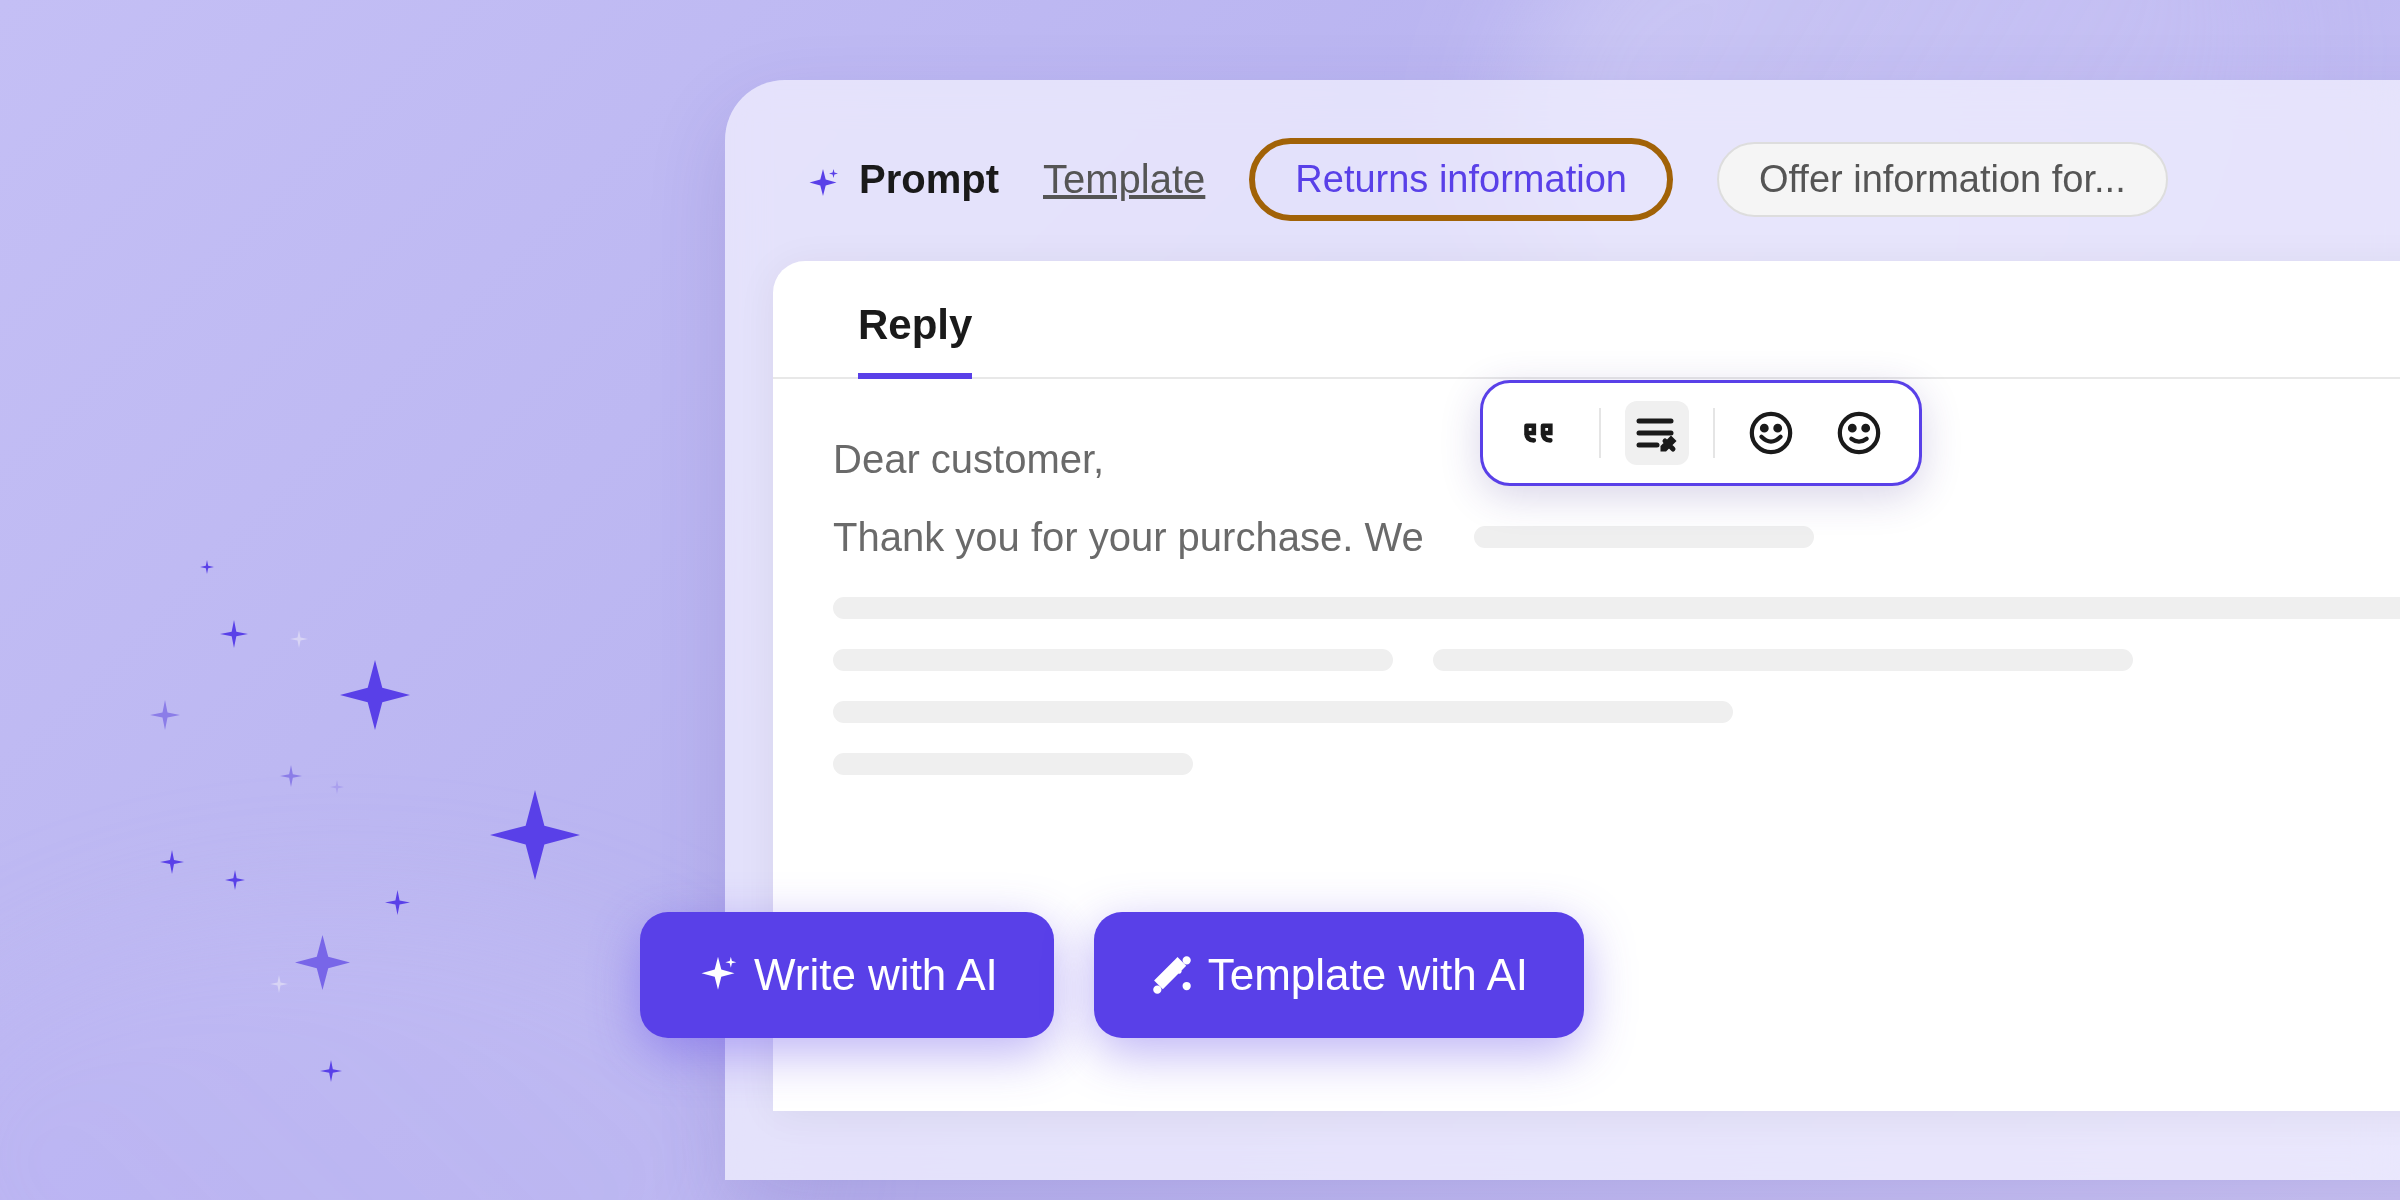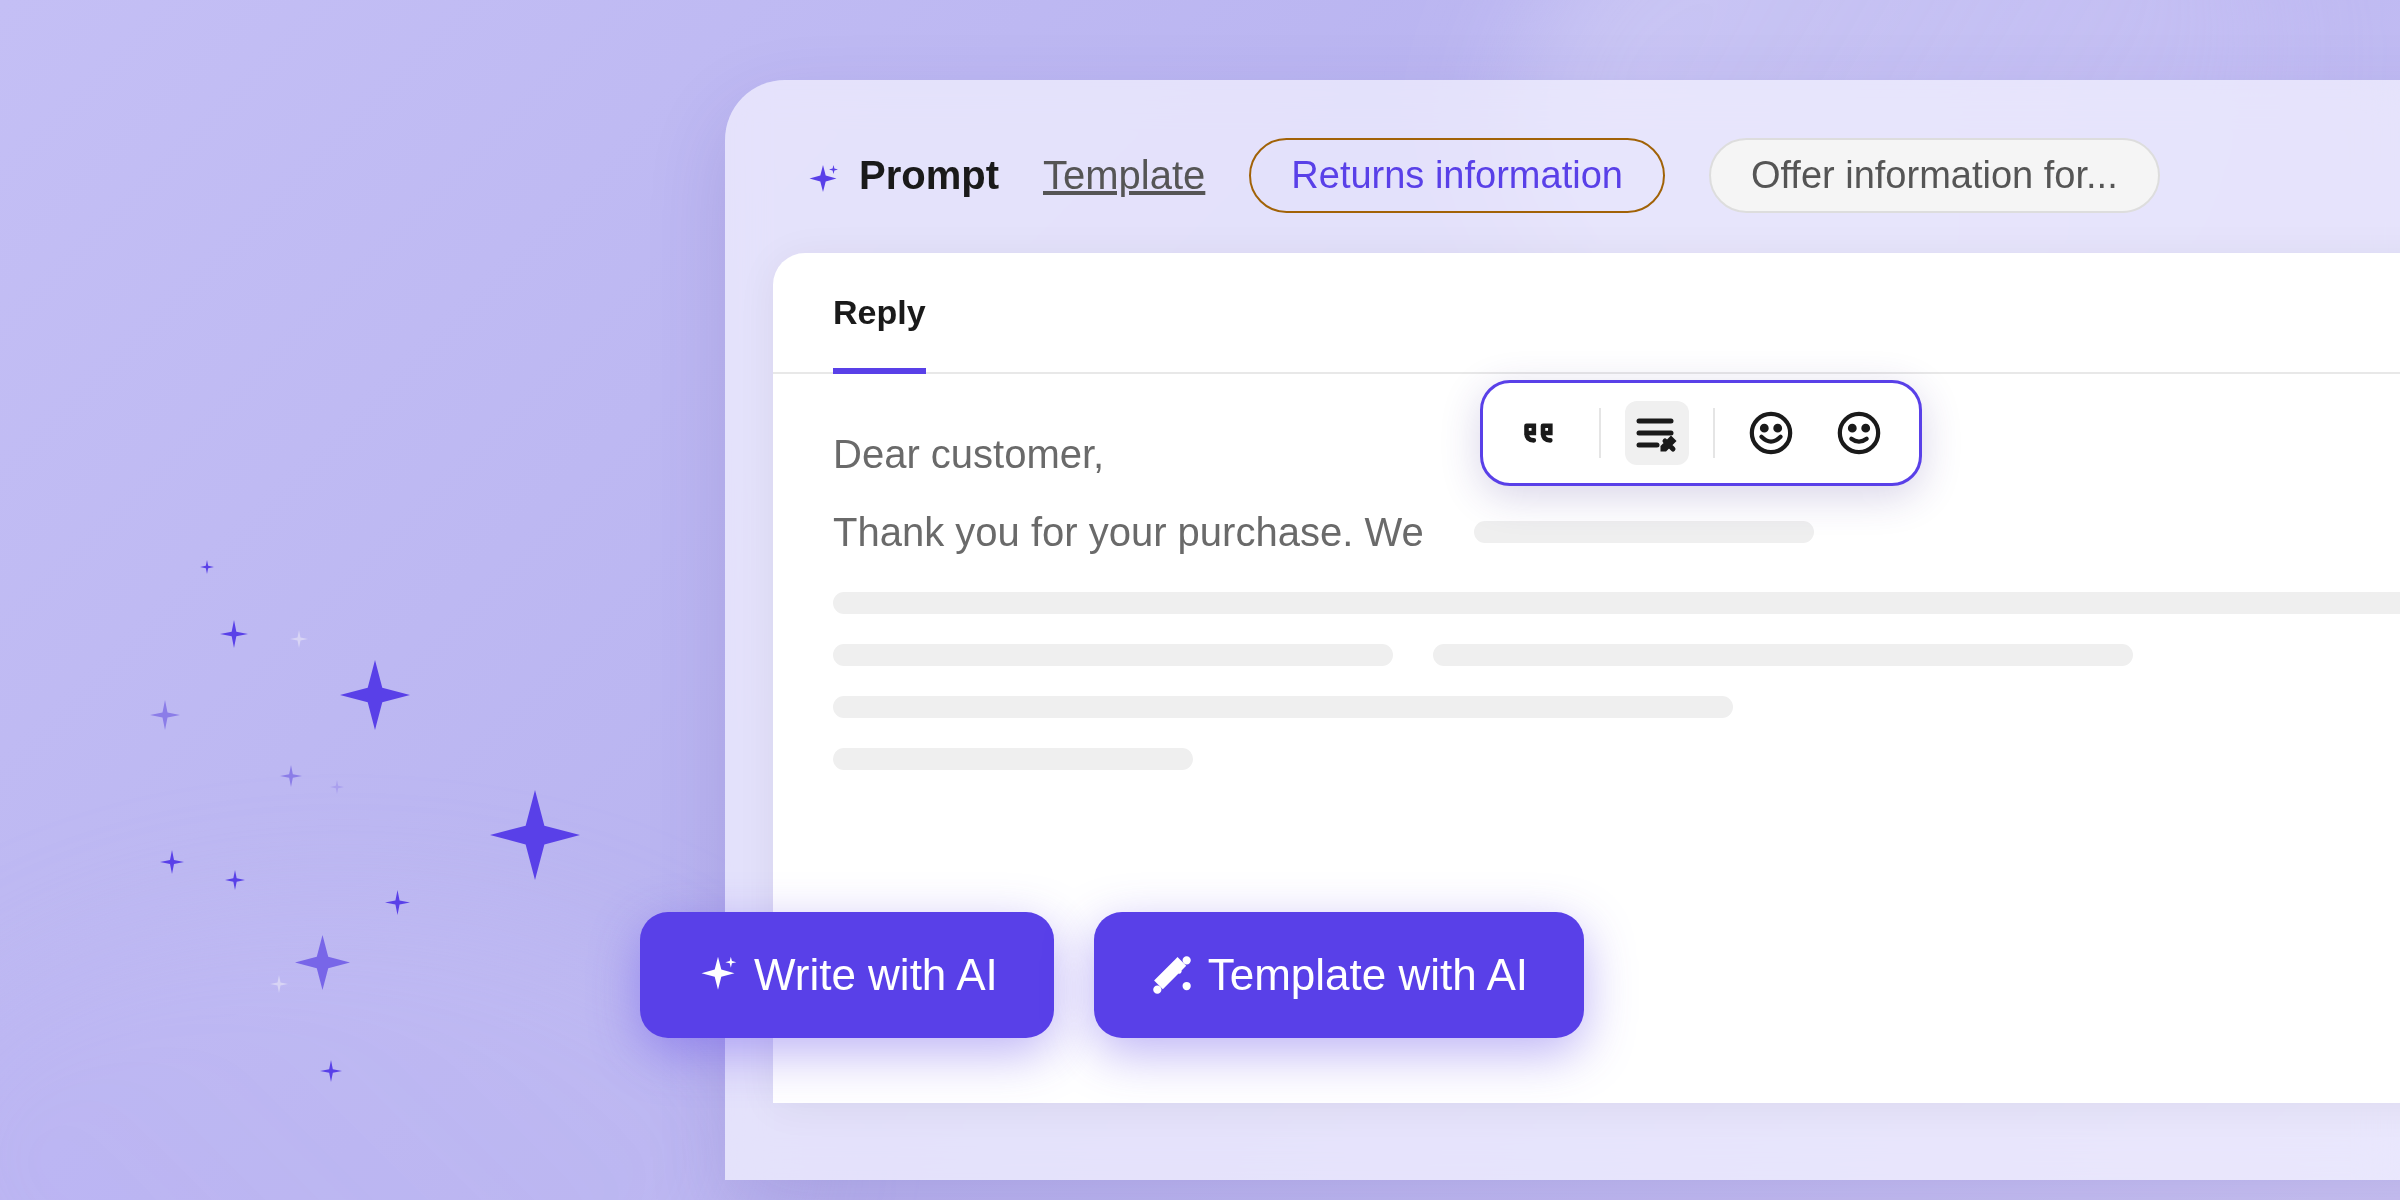--- a/index.html
+++ b/index.html
@@ -111,21 +111,21 @@
       display: inline-flex;
       align-items: center;
       padding: 14px 40px;
       border-radius: 50px;
       font-size: 38px;
       font-weight: 500;
       cursor: pointer;
     }
     
     .chip-primary {
-      border: 2px solid #a16207;
+      border: 6px solid #a16207;
       color: #5940e8;
       background: transparent;
     }
     
     .chip-secondary {
       border: 2px solid #ddd;
       background: #f5f5f5;
       color: #555;
     }
     
@@ -138,25 +138,26 @@
       box-shadow: 0 4px 40px rgba(0,0,0,0.06);
       position: relative;
     }
     
     .reply-header {
       padding: 40px 60px 0 60px;
     }
     
     .reply-tab {
       display: inline-block;
-      font-size: 34px;
+      font-size: 42px;
       font-weight: 700;
       color: #1a1a1a;
-      padding-bottom: 36px;
+      padding-bottom: 24px;
       border-bottom: 6px solid #5940e8;
+      margin-left: 25px;
     }
     
     .reply-divider {
       height: 2px;
       background: #e8e8e8;
       margin-top: -2px;
     }
     
     .reply-body {
       padding: 50px 60px;

